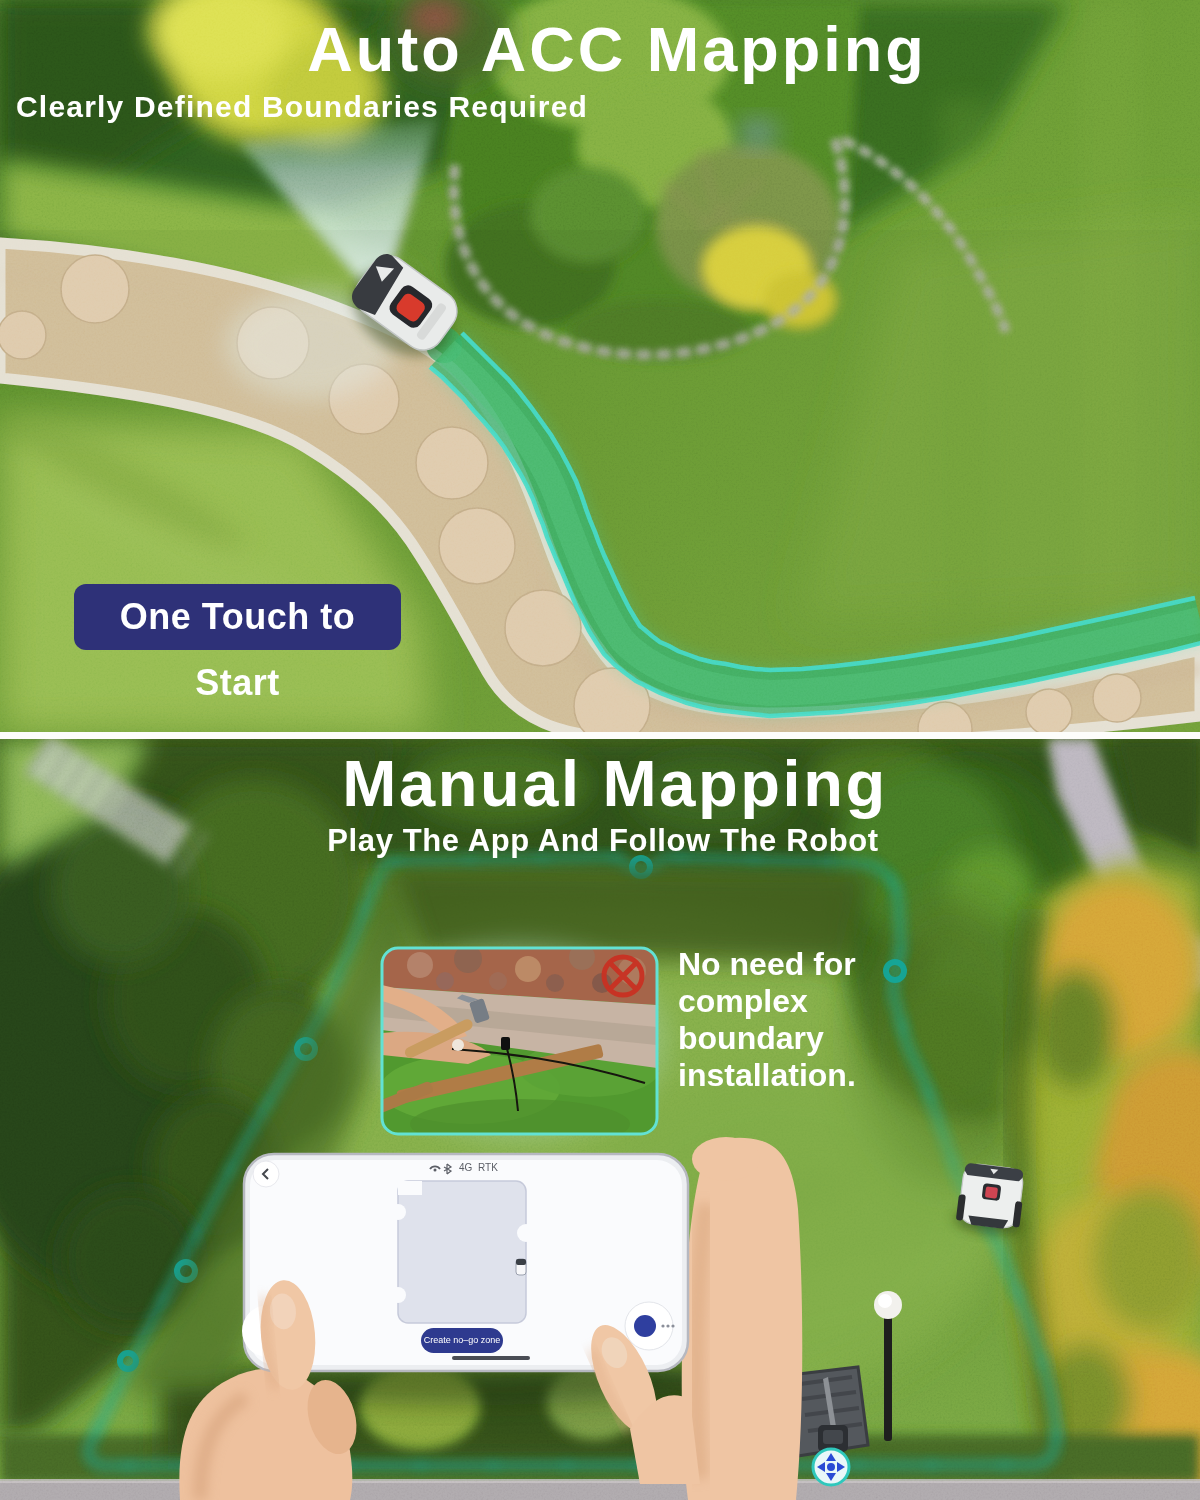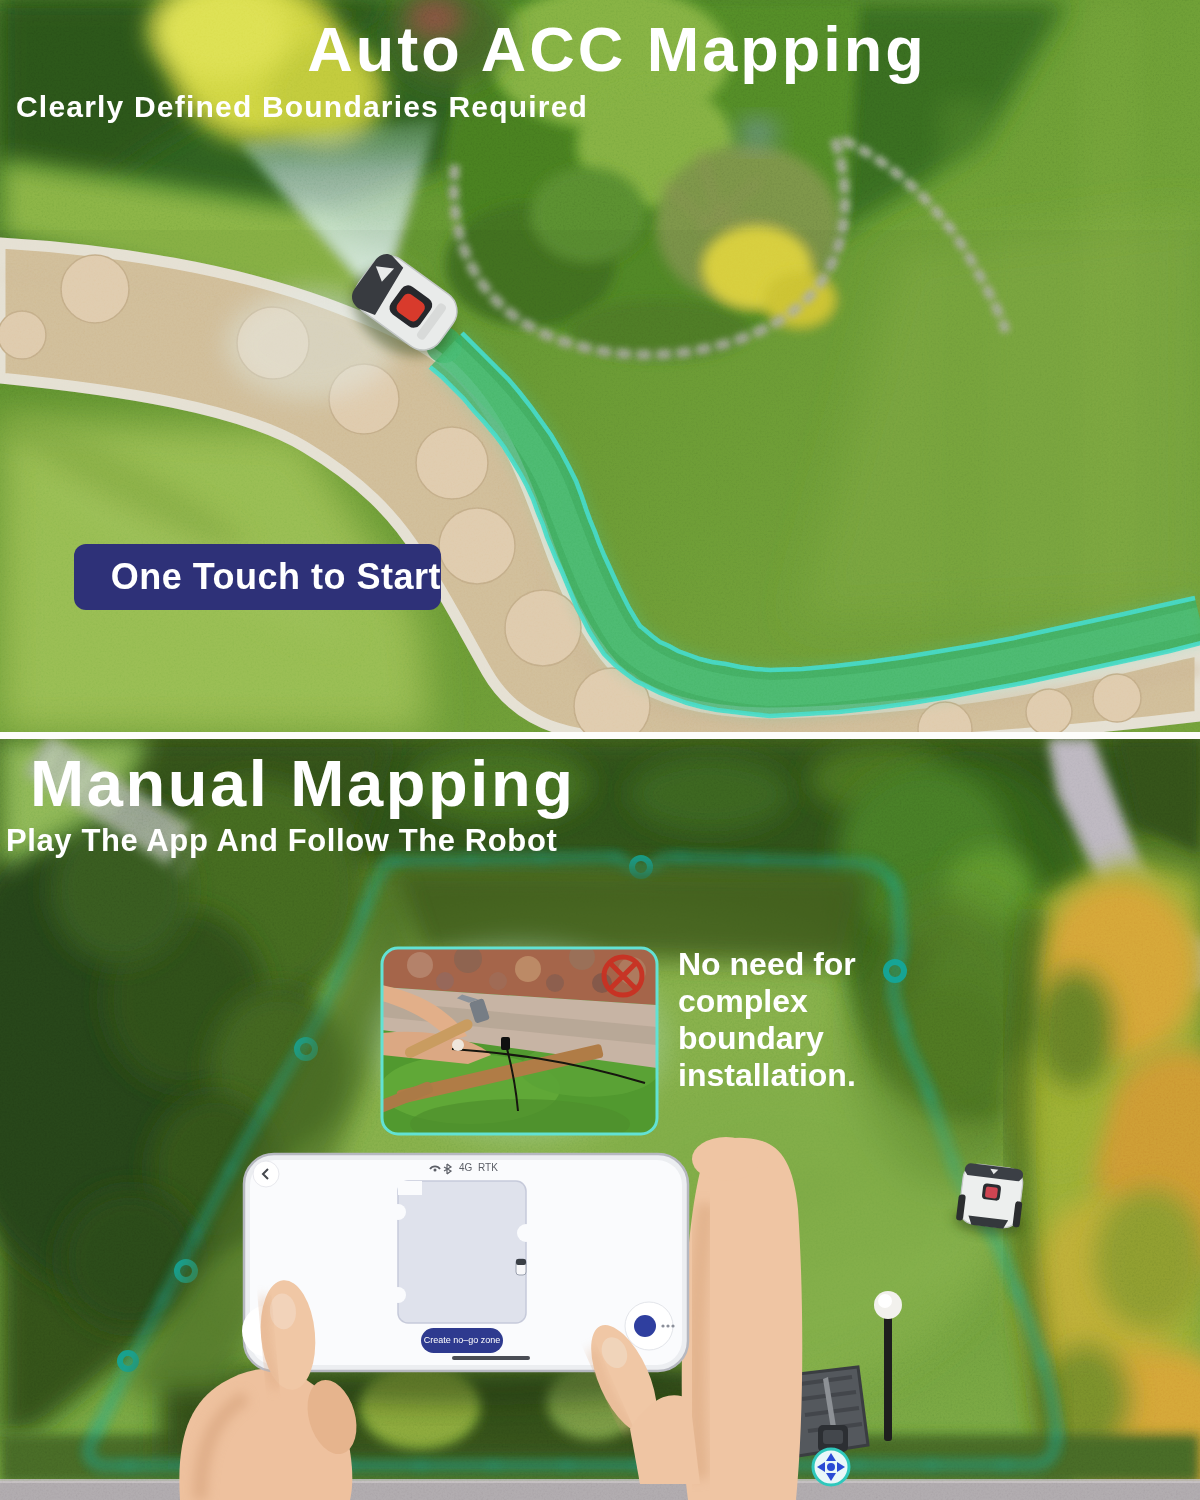--- a/index.html
+++ b/index.html
@@ -151,21 +151,21 @@
 <rect x="-12" y="-17" width="36" height="34" rx="8" fill="#26282c"></rect>
 <rect x="-6" y="-10" width="25" height="22" rx="6" fill="#d83a2c"></rect>
 <rect x="27" y="-21" width="9" height="42" rx="4" fill="#d8dad9"></rect>
 </g>
 </svg>
 
 <div class="abs" style="left:0;top:13px;width:1200px;text-align:center;color:#fff;font-weight:bold;font-size:63px;letter-spacing:3px;text-indent:34px">Auto ACC Mapping</div>
 
 <div class="abs" style="left:0;top:90px;width:1200px;text-align:left;color:#fff;font-weight:bold;font-size:30px;letter-spacing:1.2px;text-indent:16px">Clearly Defined Boundaries Required</div>
 
-<div class="abs" style="left:74px;top:544px;width:367px;height:66px;background:#2e3178;border-radius:12px;color:#fff;font-weight:bold;font-size:36px;letter-spacing:0.5px;text-align:right;line-height:66px">One Touch to Start</div>
+<div class="abs" style="left:74px;top:584px;width:327px;height:66px;background:#2e3178;border-radius:12px;color:#fff;font-weight:bold;font-size:36px;letter-spacing:0.5px;text-align:center;line-height:66px">One Touch to Start</div>
 
 <div class="abs" style="left:0;top:732px;width:1200px;height:7px;background:#fdfdfb"></div>
 
 <svg class="abs" style="left:0;top:739px" width="1200" height="761" viewBox="0 0 1200 761">
 <defs>
 <filter id="c6" x="-40%" y="-40%" width="180%" height="180%">
           <feGaussianBlur stdDeviation="6"></feGaussianBlur>
         </filter>
 <filter id="c12" x="-40%" y="-40%" width="180%" height="180%">
           <feGaussianBlur stdDeviation="12"></feGaussianBlur>
@@ -426,19 +426,19 @@
 
 <g transform="translate(624,640) rotate(-24)">
 <ellipse cx="0" cy="0" rx="25" ry="58" fill="#f0c7a5"></ellipse>
 <ellipse cx="2" cy="-28" rx="12" ry="16" fill="#f0d4ba"></ellipse>
 <path d="M-18,-40 C-24,-10 -22,25 -14,52" stroke="#d8a27a" stroke-width="8" fill="none" opacity="0.5" filter="url(#c6)"></path>
 </g>
 
 <path d="M630,690 C650,660 668,650 690,660 L700,745 L640,745 Z" fill="#efc5a3"></path>
 </svg>
 
-<div class="abs" style="left:0;top:746px;width:1200px;text-align:left;color:#fff;font-weight:bold;font-size:65px;letter-spacing:2.6px;text-indent:30px">Manual Mapping</div>
-
-<div class="abs" style="left:0;top:823px;width:1200px;text-align:left;color:#fff;font-weight:bold;font-size:31px;letter-spacing:0.6px;text-indent:6px">Play The App And Follow The Robot</div>
+<div class="abs" style="left:0;top:746px;width:1200px;text-align:center;color:#fff;font-weight:bold;font-size:65px;letter-spacing:2.6px;text-indent:30px">Manual Mapping</div>
+
+<div class="abs" style="left:0;top:823px;width:1200px;text-align:center;color:#fff;font-weight:bold;font-size:31px;letter-spacing:0.6px;text-indent:6px">Play The App And Follow The Robot</div>
 
 <div class="abs" style="left:678px;top:946px;width:320px;color:#fff;font-weight:bold;font-size:32px;line-height:37px">No need for<br>complex<br>boundary<br>installation.</div>
 
 </div>
 
 </body></html>

